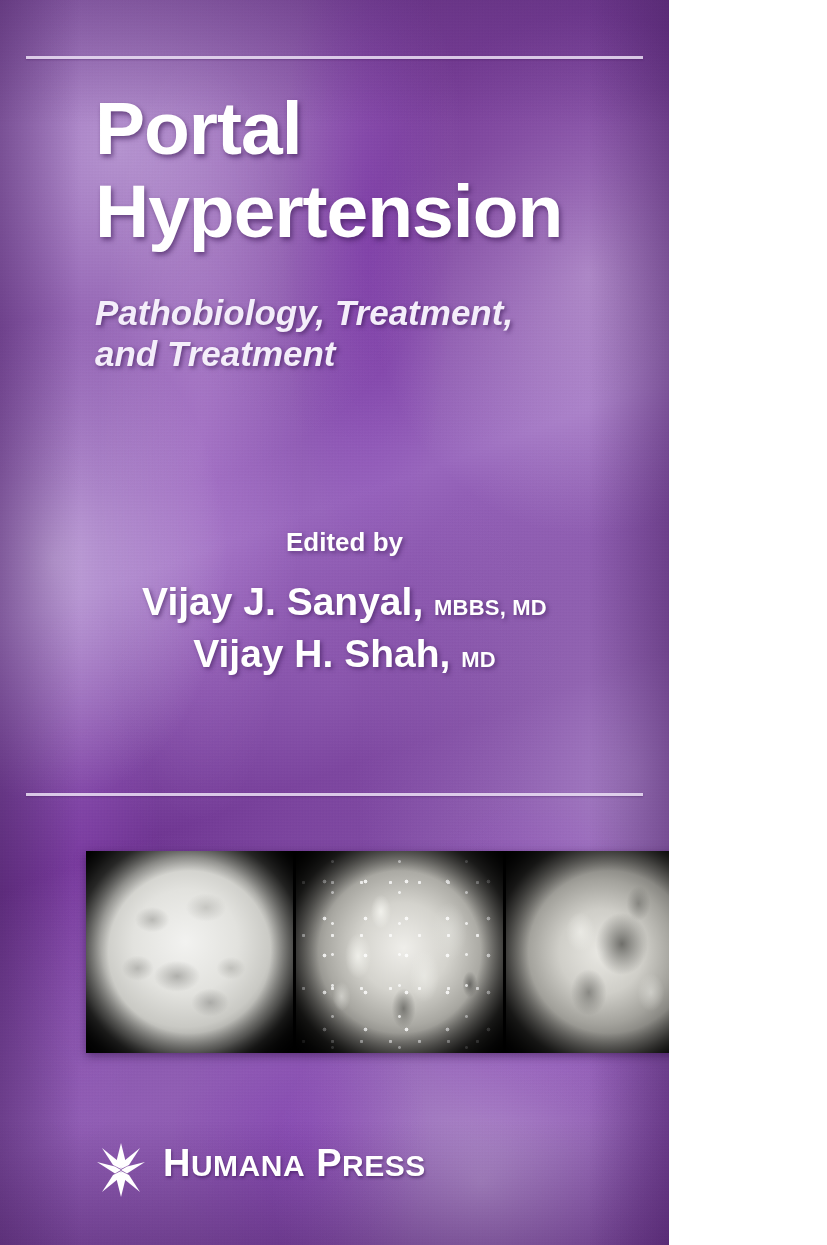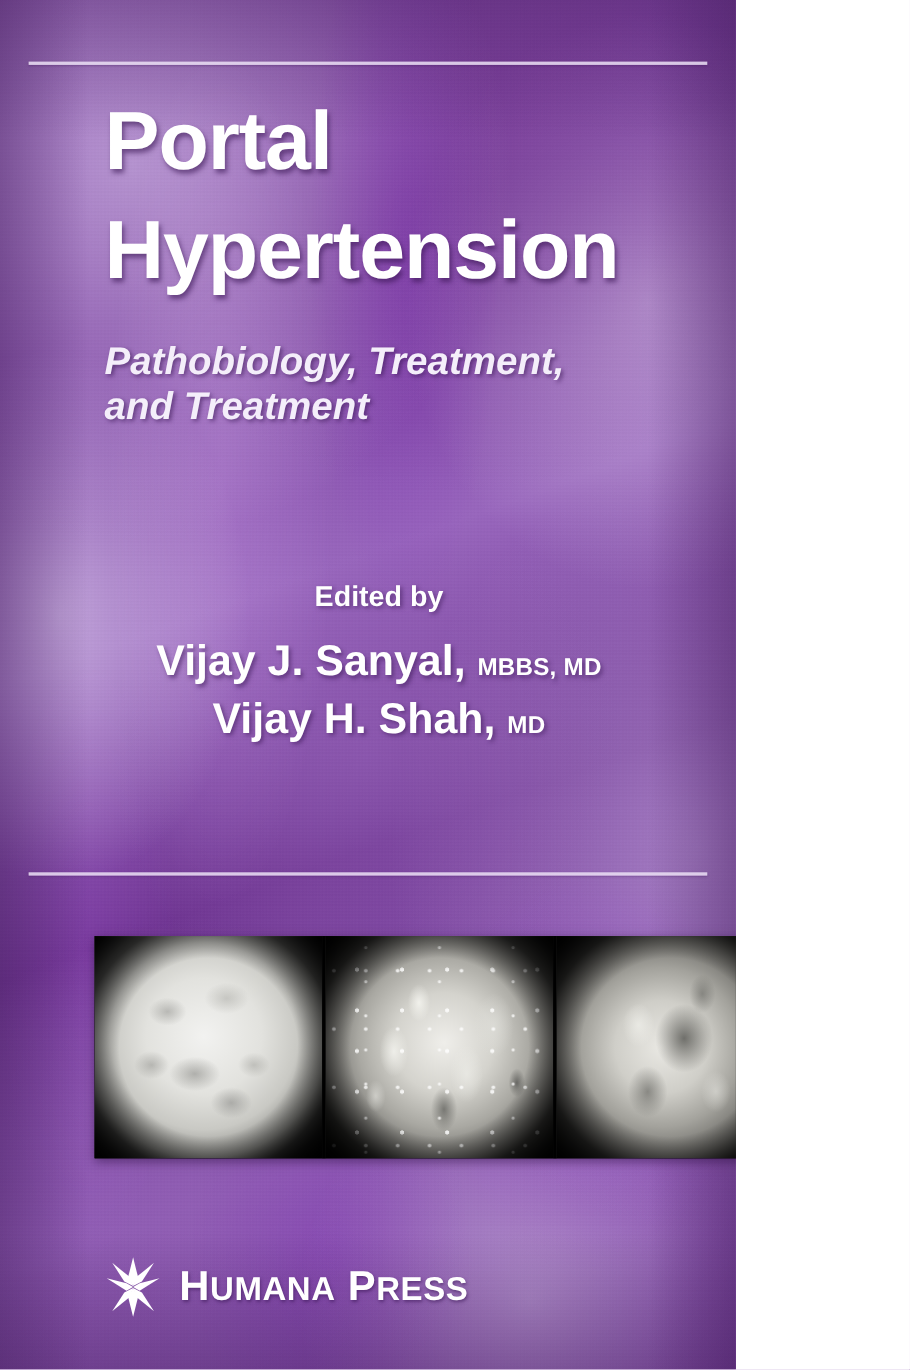--- a/index.html
+++ b/index.html
@@ -81,21 +81,21 @@
   }
   .main-title {
     font-size: 75px;
     line-height: 0.97;
     font-weight: bold;
     color: #ffffff;
     letter-spacing: -1px;
     text-shadow: 2px 3px 5px rgba(50,15,75,0.55);
     margin: 0;
   }
-  .main-title .line2 { display: block; margin-top: 26px; }
+  .main-title .line2 { display: block; margin-top: 10px; }
 
   .subtitle {
     margin-top: 44px;
     font-size: 35px;
     line-height: 1.18;
     font-weight: bold;
     font-style: italic;
     color: #f4eefa;
     text-shadow: 2px 2px 4px rgba(50,15,75,0.55);
   }
@@ -210,21 +210,20 @@
     position: absolute; inset: 0;
     background: radial-gradient(circle at 50% 50%, rgba(0,0,0,0) 56%, rgba(0,0,0,0.75) 80%, #000 100%);
   }
 
   
   .publisher {
     position: absolute;
     left: 95px;
     top: 1142px;
     display: flex;
-    align-items: center;
     gap: 16px;
   }
   .pub-mark {
     width: 52px;
     height: 56px;
     position: relative;
     flex: 0 0 auto;
   }
   .pub-mark svg { display: block; }
   .pub-name {

